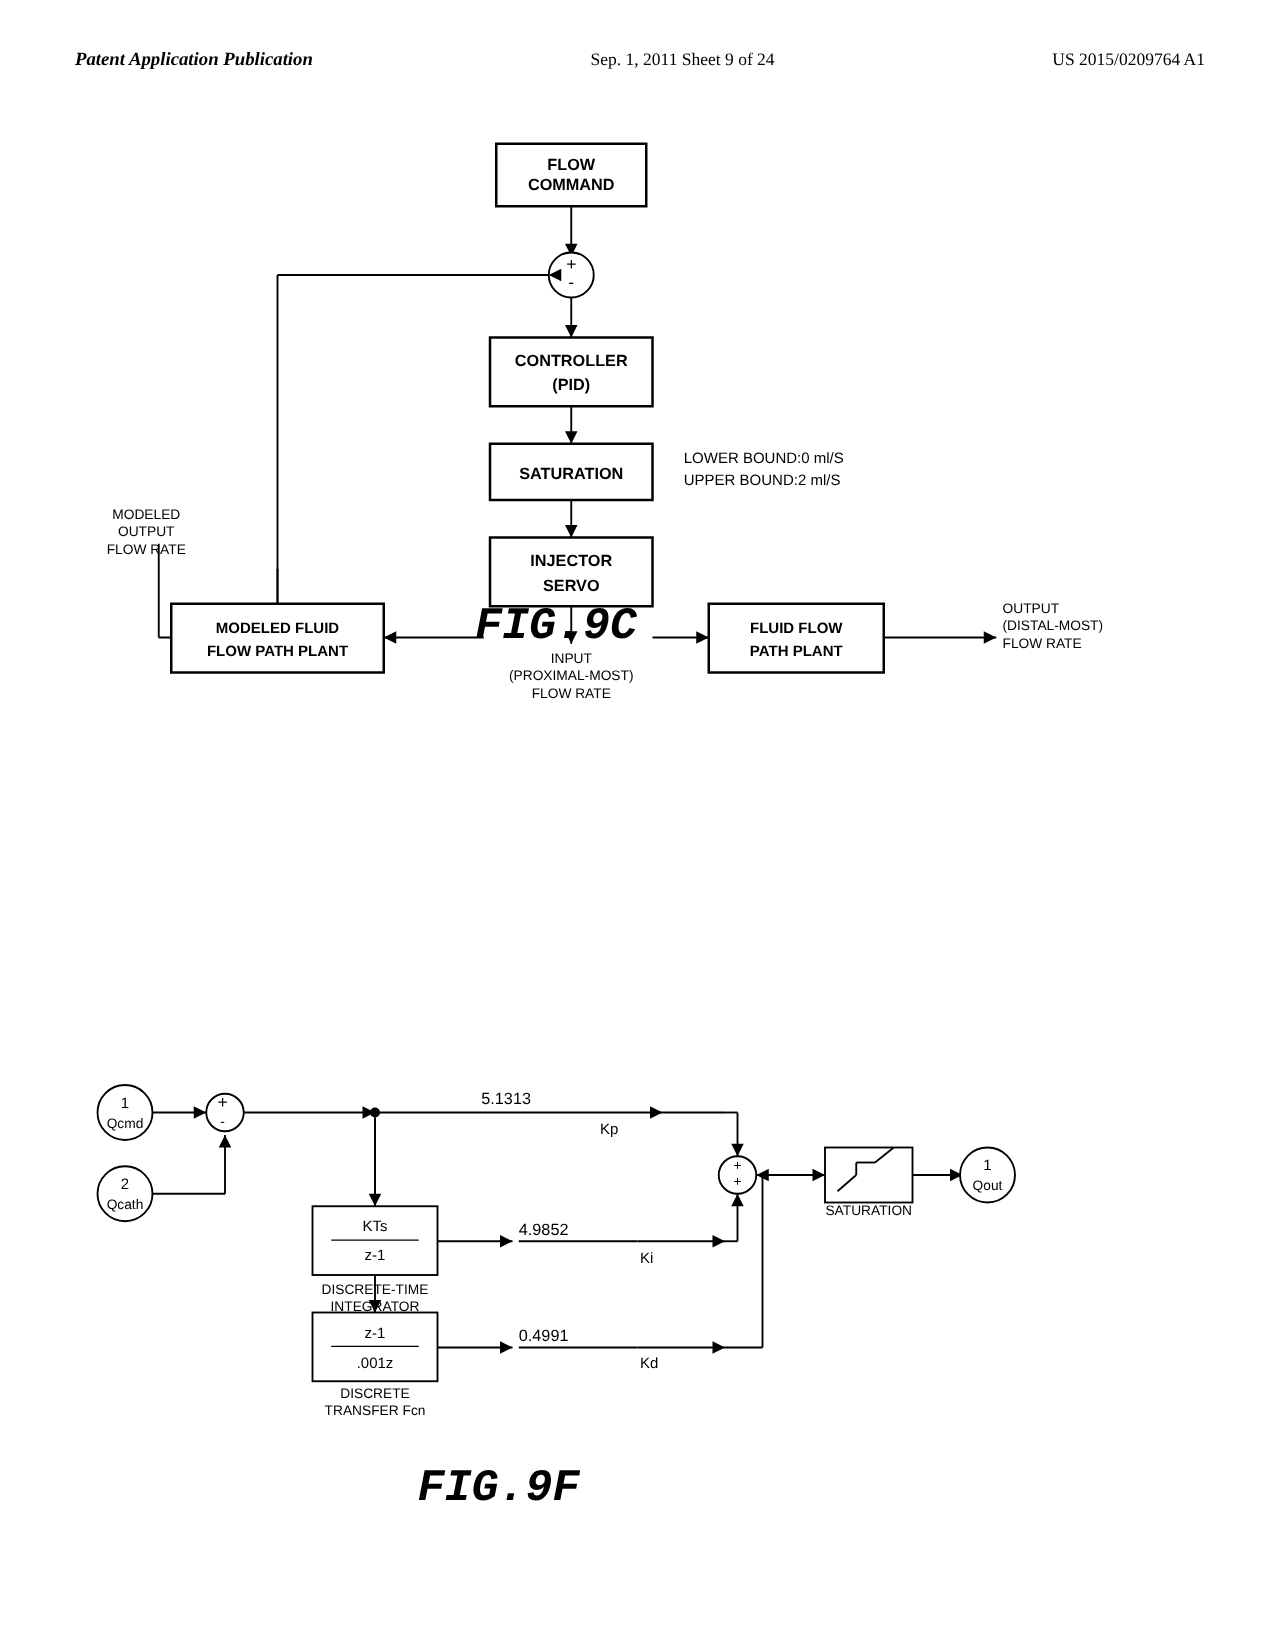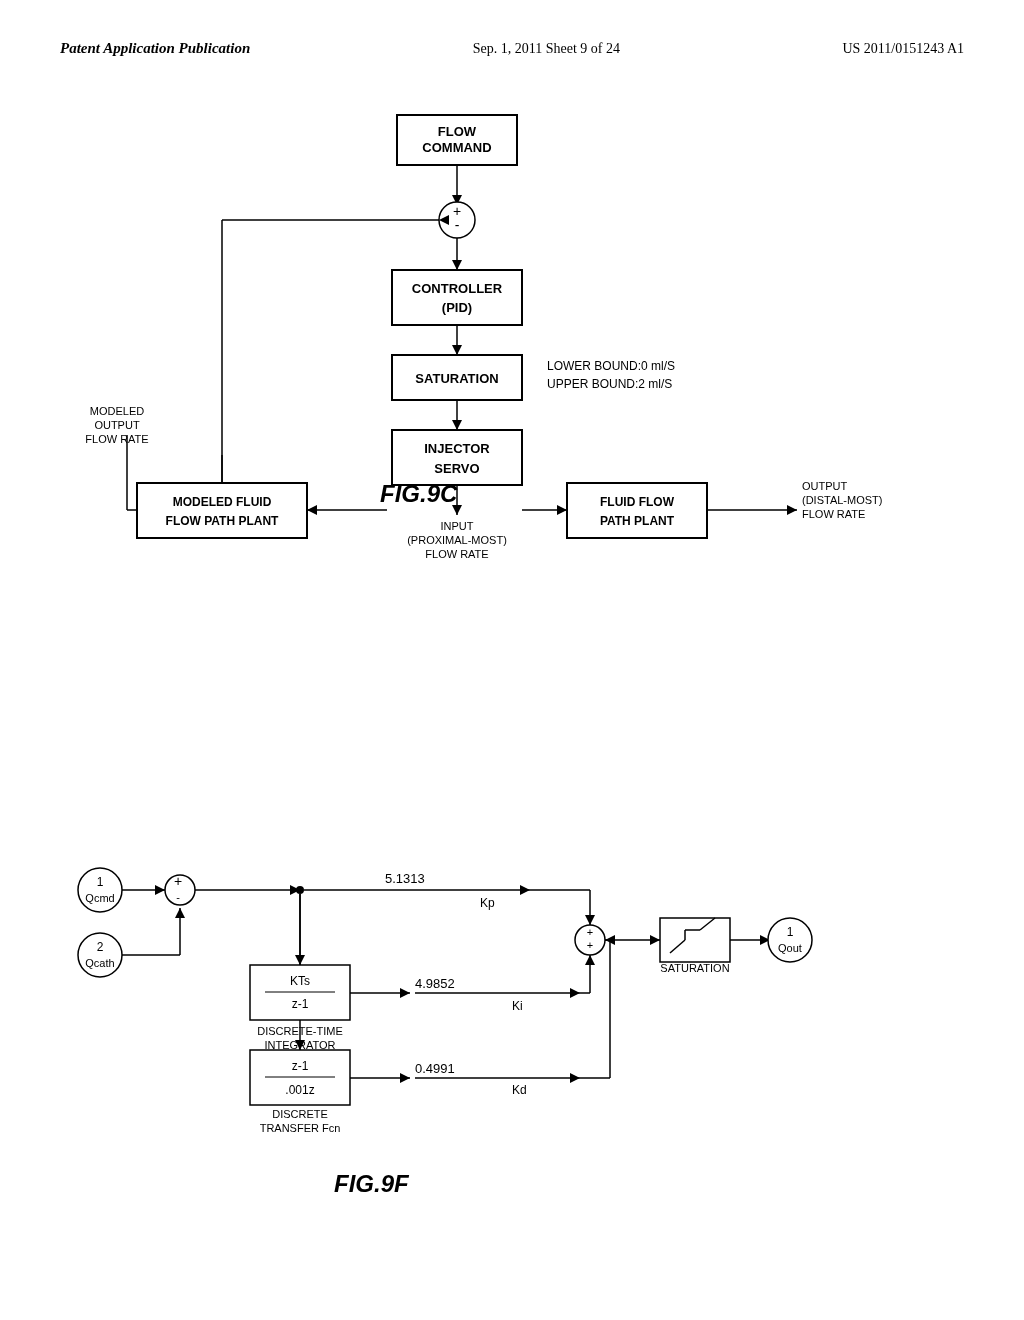--- a/index.html
+++ b/index.html
@@ -37,43 +37,43 @@
 
     
     svg {
       position: absolute;
       top: 0;
       left: 0;
     }
 
     .fig-label {
       position: absolute;
-      font-size: 24px;
+      font-size: 36px;
       font-weight: bold;
       font-style: italic;
-      font-family: Liberation Sans, sans-serif;
+      font-family: Liberation Mono, monospace;
     }
 
     .fig9c-label {
       top: 480px;
       left: 380px;
     }
 
     .fig9f-label {
       top: 1170px;
       left: 334px;
     }
   </style>
 </head>
 <body>
 
 <div class="header">
   <span class="header-left">Patent Application Publication</span>
   <span class="header-center">Sep. 1, 2011   Sheet 9 of 24</span>
-  <span class="header-right">US 2011/0151243 A1</span>
+  <span class="header-right">US 2015/0209764 A1</span>
 </div>
 
 <svg width="950" height="530" style="position:absolute; top:95px; left:37px;">
 
   <rect x="360" y="20" width="120" height="50" fill="white" stroke="black" stroke-width="2"></rect>
   <text x="420" y="41" text-anchor="middle" font-family="Arial, sans-serif" font-size="13" font-weight="bold">FLOW</text>
   <text x="420" y="57" text-anchor="middle" font-family="Arial, sans-serif" font-size="13" font-weight="bold">COMMAND</text>
 
   <line x1="420" y1="70" x2="420" y2="110" stroke="black" stroke-width="1.5"></line>
   <polygon points="420,110 415,100 425,100" fill="black"></polygon>

